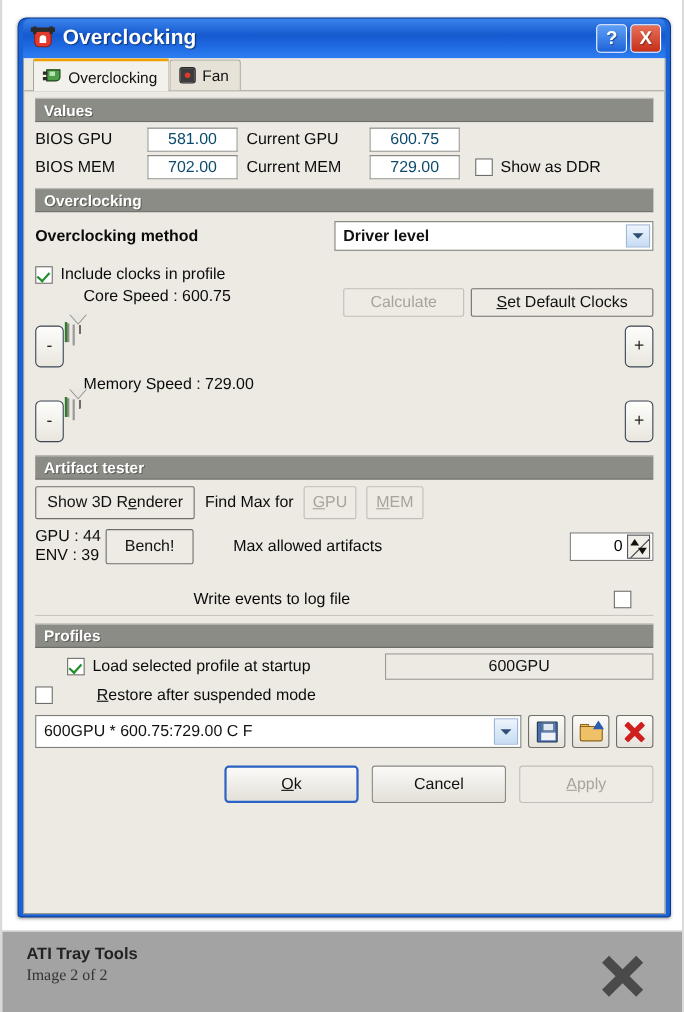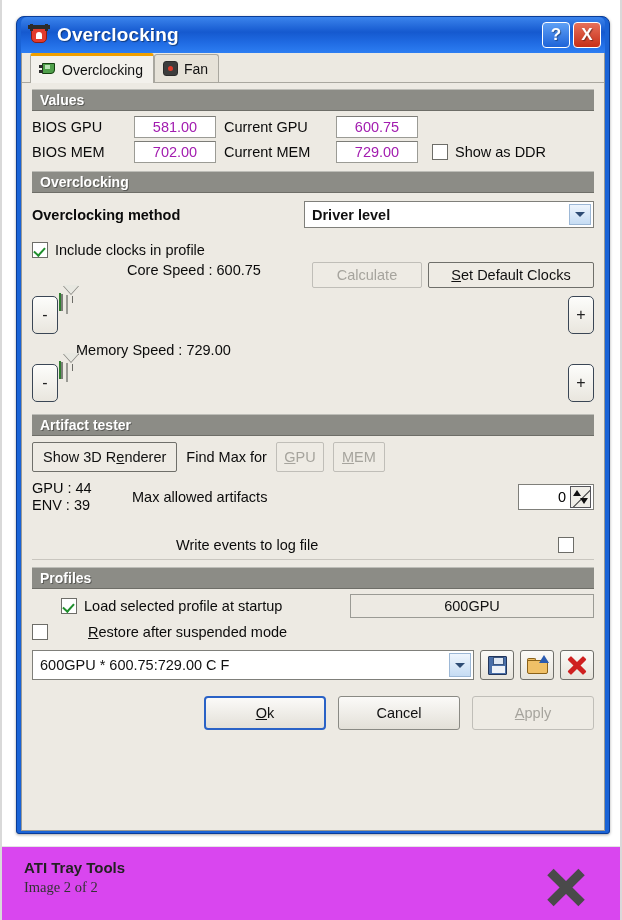--- a/index.html
+++ b/index.html
@@ -150,21 +150,21 @@
     text-shadow: 1px 1px 0 rgba(0,0,0,.35);
     margin-bottom: 5px;
   }
   .lbl { font-size: 14.5px; color: #0b0b0b; }
 
   .field {
     background: #ffffff;
     border: 1px solid #9b9b95;
     border-top-color: #7c7c77;
     text-align: center;
-    font-size: 14.5px; color: #a21caf;
+    font-size: 14.5px; color: #0c4a6e;
     padding: 2px 6px;
   }
   .readonly {
     background: #edeae3;
     border: 1px solid #9b9b95;
     text-align: center; font-size: 14.5px; color: #111; padding: 3px 6px;
   }
 
   
   .values-row { display: flex; align-items: center; gap: 8px; margin-bottom: 3px; }
@@ -303,21 +303,21 @@
     background: #cf2020; border-radius: 1px;
   }
   .ico-redx i:first-child { transform: rotate(45deg); }
   .ico-redx i:last-child { transform: rotate(-45deg); }
 
   .sep { height: 1px; background: #c9c6bf; margin: 6px 0 0 0; }
 
   
   .footer {
     position: absolute; left: 0; right: 0; top: 846px; height: 74px;
-    background: #d946ef;
+    background: #a3a3a3;
     border-top: 1px solid #e3e3e3;
     padding: 12px 22px 0 22px;
   }
   .footer-title { font-size: 15px; font-weight: bold; color: #222; }
   .footer-sub { font-size: 14.5px; color: #333; margin-top: 3px; font-family: Liberation Serif, serif; }
   .footer-x {
     position: absolute; right: 34px; top: 20px;
     width: 40px; height: 40px;
   }
   .footer-x i {
@@ -402,21 +402,21 @@
               </span>
           </span>
         </div>
 
         <div style="display:flex;align-items:flex-start;">
           <div style="flex:1 1 auto;">
             <div class="chk-row">
               <span class="chk checked"></span>
               <span class="lbl">Include clocks in profile</span>
             </div>
-            <div class="lbl" style="margin:4px 0 0 44px;text-align:center;">Core Speed : 600.75</div>
+            <div class="lbl" style="margin:4px 0 0 44px;">Core Speed : 600.75</div>
           </div>
           <div style="display:flex;gap:6px;align-items:flex-start;padding-top:20px;">
             <span class="btn flat disabled" style="width:110px;">Calculate</span>
             <span class="btn flat" style="width:166px;"><span class="u">S</span>et Default Clocks</span>
           </div>
         </div>
 
         <div class="slider-row" style="margin-top:8px;">
           <span class="pmbtn">-</span>
           <span class="track-wrap">
@@ -452,20 +452,21 @@
           <span class="lbl">Find Max for</span>
           <span class="btn flat disabled" style="width:48px;height:30px;"><span class="u">G</span>PU</span>
           <span class="btn flat disabled" style="width:52px;height:30px;"><span class="u">M</span>EM</span>
         </div>
 
         <div style="display:flex;align-items:center;margin-top:8px;">
           <div style="width:64px;line-height:1.15;">
             <div class="lbl">GPU : 44</div>
             <div class="lbl">ENV : 39</div>
           </div>
+          <span class="btn flat" style="height:32px;width:80px;">Bench!</span>
           <span class="lbl" style="margin-left:36px;flex:1 1 auto;">Max allowed artifacts</span>
           <span class="spin">
             <span class="num">0</span>
             <span class="sbtns">
               <span class="up"></span>
                 <span class="slash"></span>
                 <span class="dn"></span>
             </span>
           </span>
         </div>

